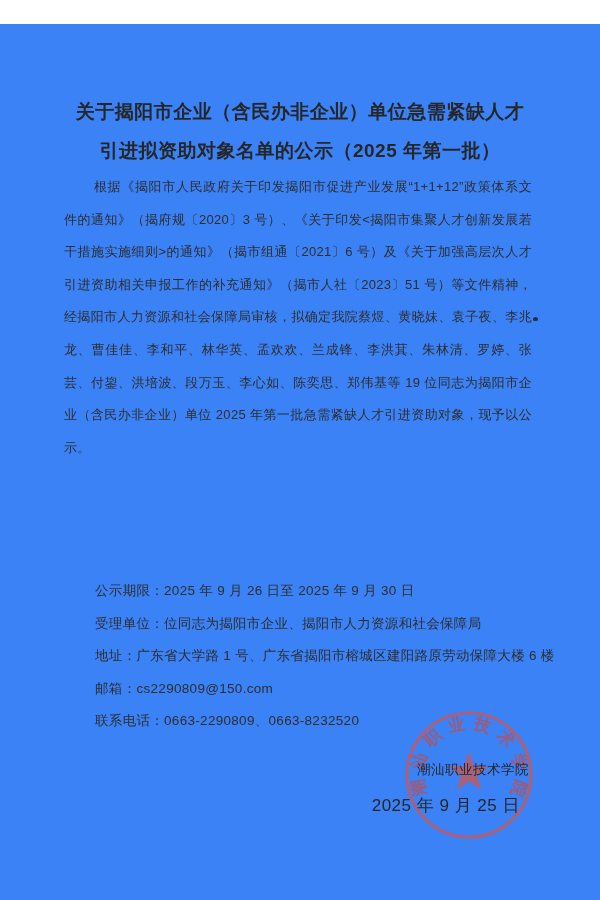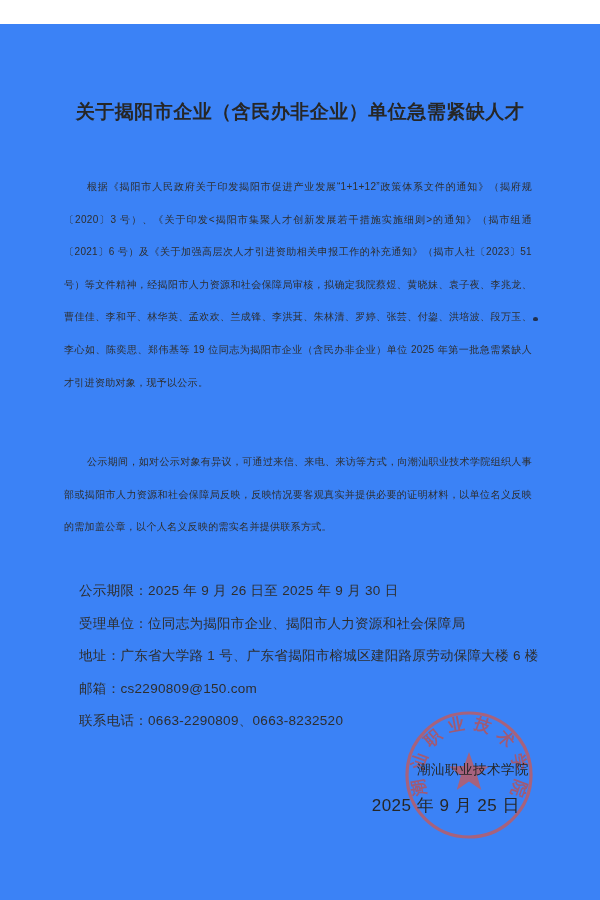--- a/index.html
+++ b/index.html
@@ -27,33 +27,33 @@
     font-weight: 600;
     line-height: 39px;
     letter-spacing: 0.5px;
     color: #262626;
     margin: 0;
   }
   .para {
     position: absolute;
     left: 64px;
     width: 468px;
-    font-size: 10px;
+    font-size: 13px;
     line-height: 32.6px;
     letter-spacing: 0.3px;
     text-align: justify;
     text-indent: 2.3em;
     color: #2e2e2e;
   }
   .para-basis { top: 147px; }
   .para-objection { top: 422px; }
   .info-list {
     position: absolute;
     top: 551px;
-    left: 48px;
+    left: 64px;
     width: 510px;
     font-size: 13.5px;
     line-height: 32.6px;
     letter-spacing: 0.3px;
     color: #2e2e2e;
   }
   .info-line {
     text-indent: 2.3em;
     white-space: nowrap;
   }
@@ -96,25 +96,25 @@
     z-index: 1;
   }
 </style>
 </head>
 <body>
 
 <div class="page">
 
   <h1 class="title">
     <span>关于揭阳市企业（含民办非企业）单位急需紧缺人才</span><br>
+    <span>引进拟资助对象名单的公示（2025 年第一批）</span>
   </h1>
 
   <div class="para para-basis">根据《揭阳市人民政府关于印发揭阳市促进产业发展“1+1+12”政策体系文件的通知》（揭府规〔2020〕3 号）、《关于印发&lt;揭阳市集聚人才创新发展若干措施实施细则&gt;的通知》（揭市组通〔2021〕6 号）及《关于加强高层次人才引进资助相关申报工作的补充通知》（揭市人社〔2023〕51 号）等文件精神，经揭阳市人力资源和社会保障局审核，拟确定我院蔡煜、黄晓妹、袁子夜、李兆龙、曹佳佳、李和平、林华英、孟欢欢、兰成锋、李洪萁、朱林清、罗婷、张芸、付鋆、洪培波、段万玉、李心如、陈奕思、郑伟基等 19 位同志为揭阳市企业（含民办非企业）单位 2025 年第一批急需紧缺人才引进资助对象，现予以公示。</div>
 
-  <div class="para para-objection">公示期间，如对公示对象有异议，可通过来信、来电、来访等方式，向潮汕职业技术学院组织人事部或揭阳市人力资源和社会保障局反映，反映情况要客观真实并提供必要的证明材料，以单位名义反映的需加盖公章，以个人名义反映的需实名并提供联系方式。</div>
 
   <div class="info-list">
     <div class="info-line">公示期限：2025 年 9 月 26 日至 2025 年 9 月 30 日</div>
     <div class="info-line">受理单位：位同志为揭阳市企业、揭阳市人力资源和社会保障局</div>
     <div class="info-line">地址：广东省大学路 1 号、广东省揭阳市榕城区建阳路原劳动保障大楼 6 楼</div>
     <div class="info-line">邮箱：cs2290809@150.com</div>
     <div class="info-line">联系电话：0663-2290809、0663-8232520</div>
   </div>
 
   <div class="ink-speck"></div>

